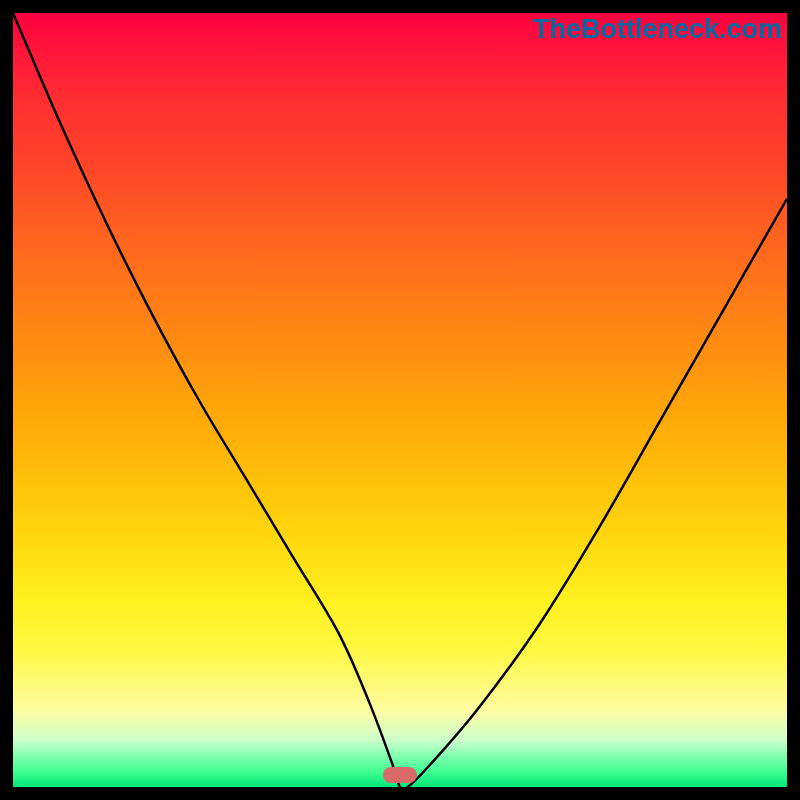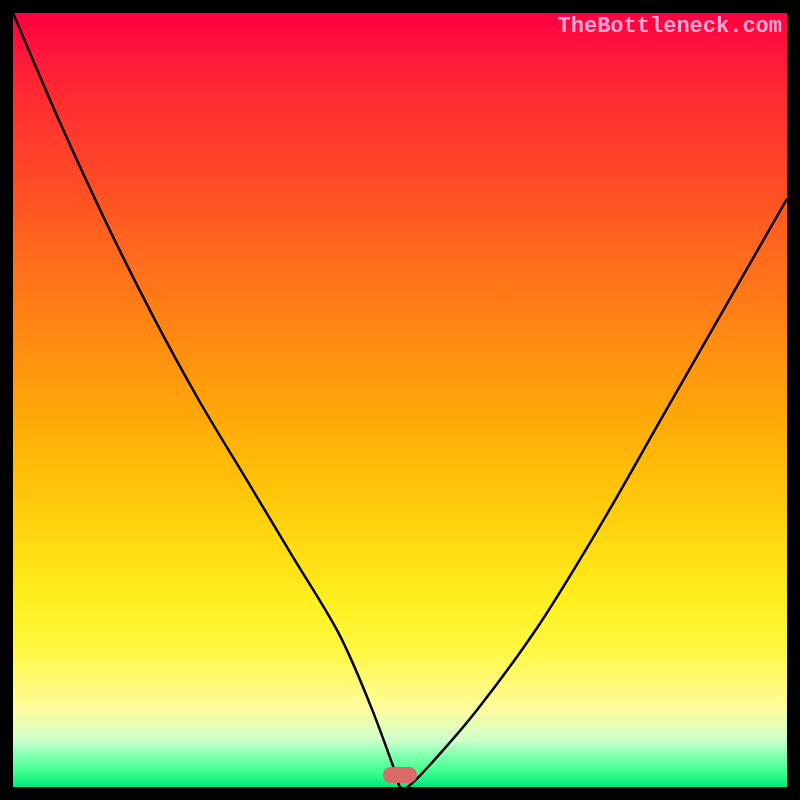--- a/index.html
+++ b/index.html
@@ -40,25 +40,24 @@
       #fffca0 90%,
       #ccffcc 94%,
       #80ffb0 96%,
       #40ff90 98%,
       #00e878 100%);
   }
   .watermark {
     position: absolute;
     top: 14px;
     right: 18px;
-    color: #f9a8d4;
-    font-size: 22px;
+    color: #0369a1;
+    font-size: 27px;
     font-weight: bold;
     z-index: 10;
-    font-family: Liberation Mono, monospace;
   }
   svg.curve {
     position: absolute;
     left: 13px;
     top: 13px;
     width: 774px;
     height: 774px;
     z-index: 5;
   }
   .marker {

